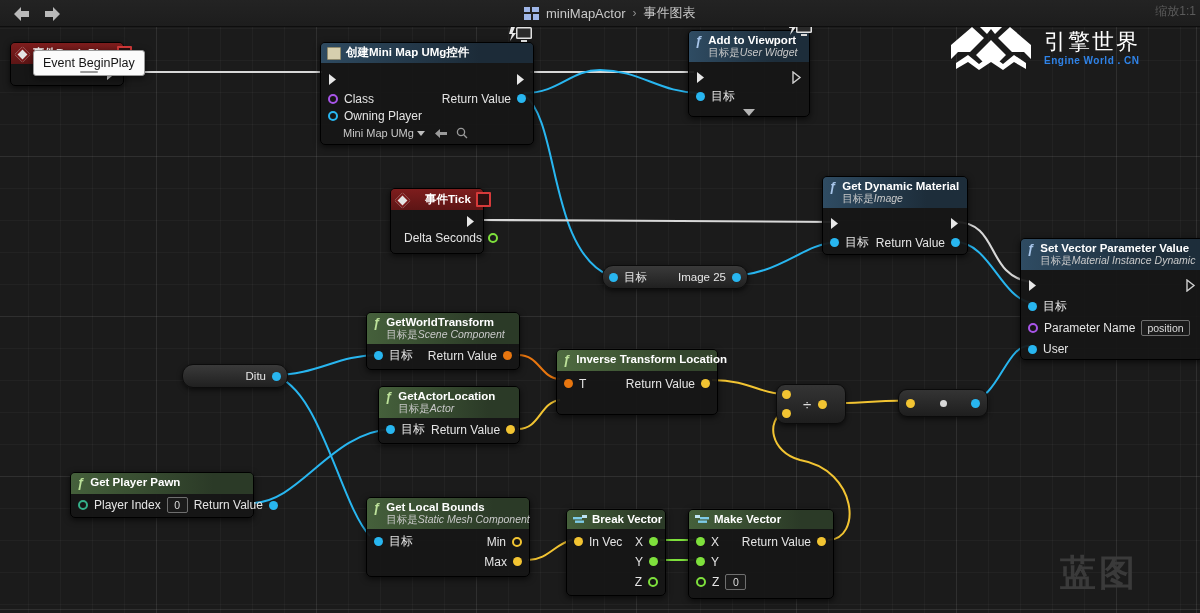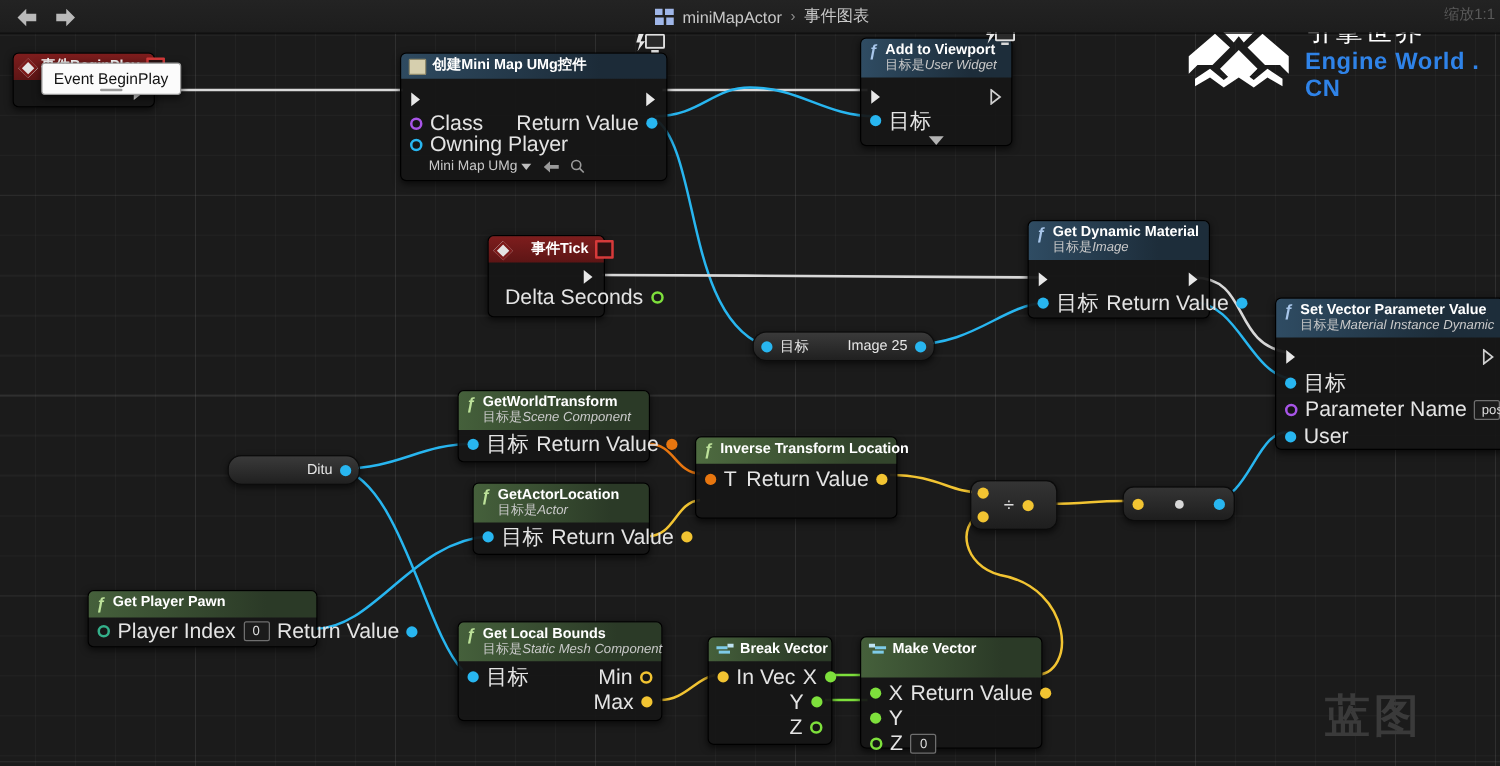--- a/index.html
+++ b/index.html
@@ -42,21 +42,21 @@
   .zoomlabel{
     position:absolute;right:4px;top:3px;color:#5a5a5a;font-size:12px;
   }
 
   
   .logo-wrap{position:absolute;left:948px;top:4px;width:248px;height:72px;z-index:35;
     display:flex;align-items:center;gap:10px;}
   .logo-mark{width:86px;height:66px;flex:none;}
   .logo-text{display:flex;flex-direction:column;justify-content:center;}
   .logo-cn{color:#ffffff;font-size:22px;font-weight:normal;letter-spacing:2px;line-height:1.05;margin-top:16px;}
-  .logo-en{color:#2f83e8;font-size:19px;font-weight:bold;letter-spacing:.5px;margin-top:2px;}
+  .logo-en{color:#2f83e8;font-size:10px;font-weight:bold;letter-spacing:.5px;margin-top:2px;}
 
   .watermark{
     position:absolute;left:1060px;top:549px;color:#3a3a3a;
     font-size:36px;font-weight:bold;letter-spacing:3px;z-index:5;
     user-select:none;
   }
 
   
   .wires{position:absolute;left:0;top:0;width:1200px;height:613px;z-index:10;pointer-events:none;}
 
@@ -77,21 +77,21 @@
     line-height:1.12;
   }
   .hdr-txts{display:flex;flex-direction:column;}
   .hdr-title{font-weight:bold;font-size:11.5px;color:#ffffff;white-space:nowrap;}
   .hdr-sub{font-size:10.5px;color:#c9c9c9;font-style:italic;white-space:nowrap;}
   .hdr-sub .pfx{font-style:normal;}
   .node .body{padding:5px 0 6px 0;}
   .row{display:flex;align-items:center;height:19px;padding:0 7px;gap:6px;}
   .row.split{justify-content:space-between;}
   .lhs,.rhs{display:flex;align-items:center;gap:6px;}
-  .lbl{color:#e4e4e4;font-size:17px;white-space:nowrap;}
+  .lbl{color:#e4e4e4;font-size:12px;white-space:nowrap;}
 
   
   .hdr-event{background:linear-gradient(to bottom,#7e1d1d,#5d1515);}
   .hdr-func{background:linear-gradient(to right,#2f4c63,#1d2d3a 72%);}
   .hdr-create{background:linear-gradient(to right,#2e4a60,#1c2b38 75%);}
   .hdr-green{background:linear-gradient(to right,#45603b,#2b3a27 78%);}
   .hdr-greenlt{background:linear-gradient(to right,#4e6b40,#33452c 78%);}
 
   
   .pin{width:9px;height:9px;border-radius:50%;flex:none;}
@@ -635,21 +635,21 @@
         <span></span>
         <span class="rhs">
           <span class="lbl">Z</span>
           <span class="pin hollow p-green"></span>
         </span>
       </div>
     </div>
   </div>
 
   <div class="node" style="left:688px;top:509px;width:144px;height:88px;">
-    <div class="hdr hdr-green" style="padding-bottom:16px;">
+    <div class="hdr hdr-green" style="padding-bottom:3px;">
       <svg class="breakicon" viewBox="0 0 14 11">
         <path d="M0,1 L5,1 L5,4 L0,4 Z" fill="#bfe3f2"></path>
         <rect x="5" y="3" width="9" height="2.4" fill="#7ecbe8"></rect>
         <rect x="3" y="6.5" width="9" height="2.4" fill="#7ecbe8"></rect>
       </svg>
       <div class="hdr-txts">
         <span class="hdr-title">Make Vector</span>
       </div>
     </div>
     <div class="body" style="padding:3px 0 4px 0;">

